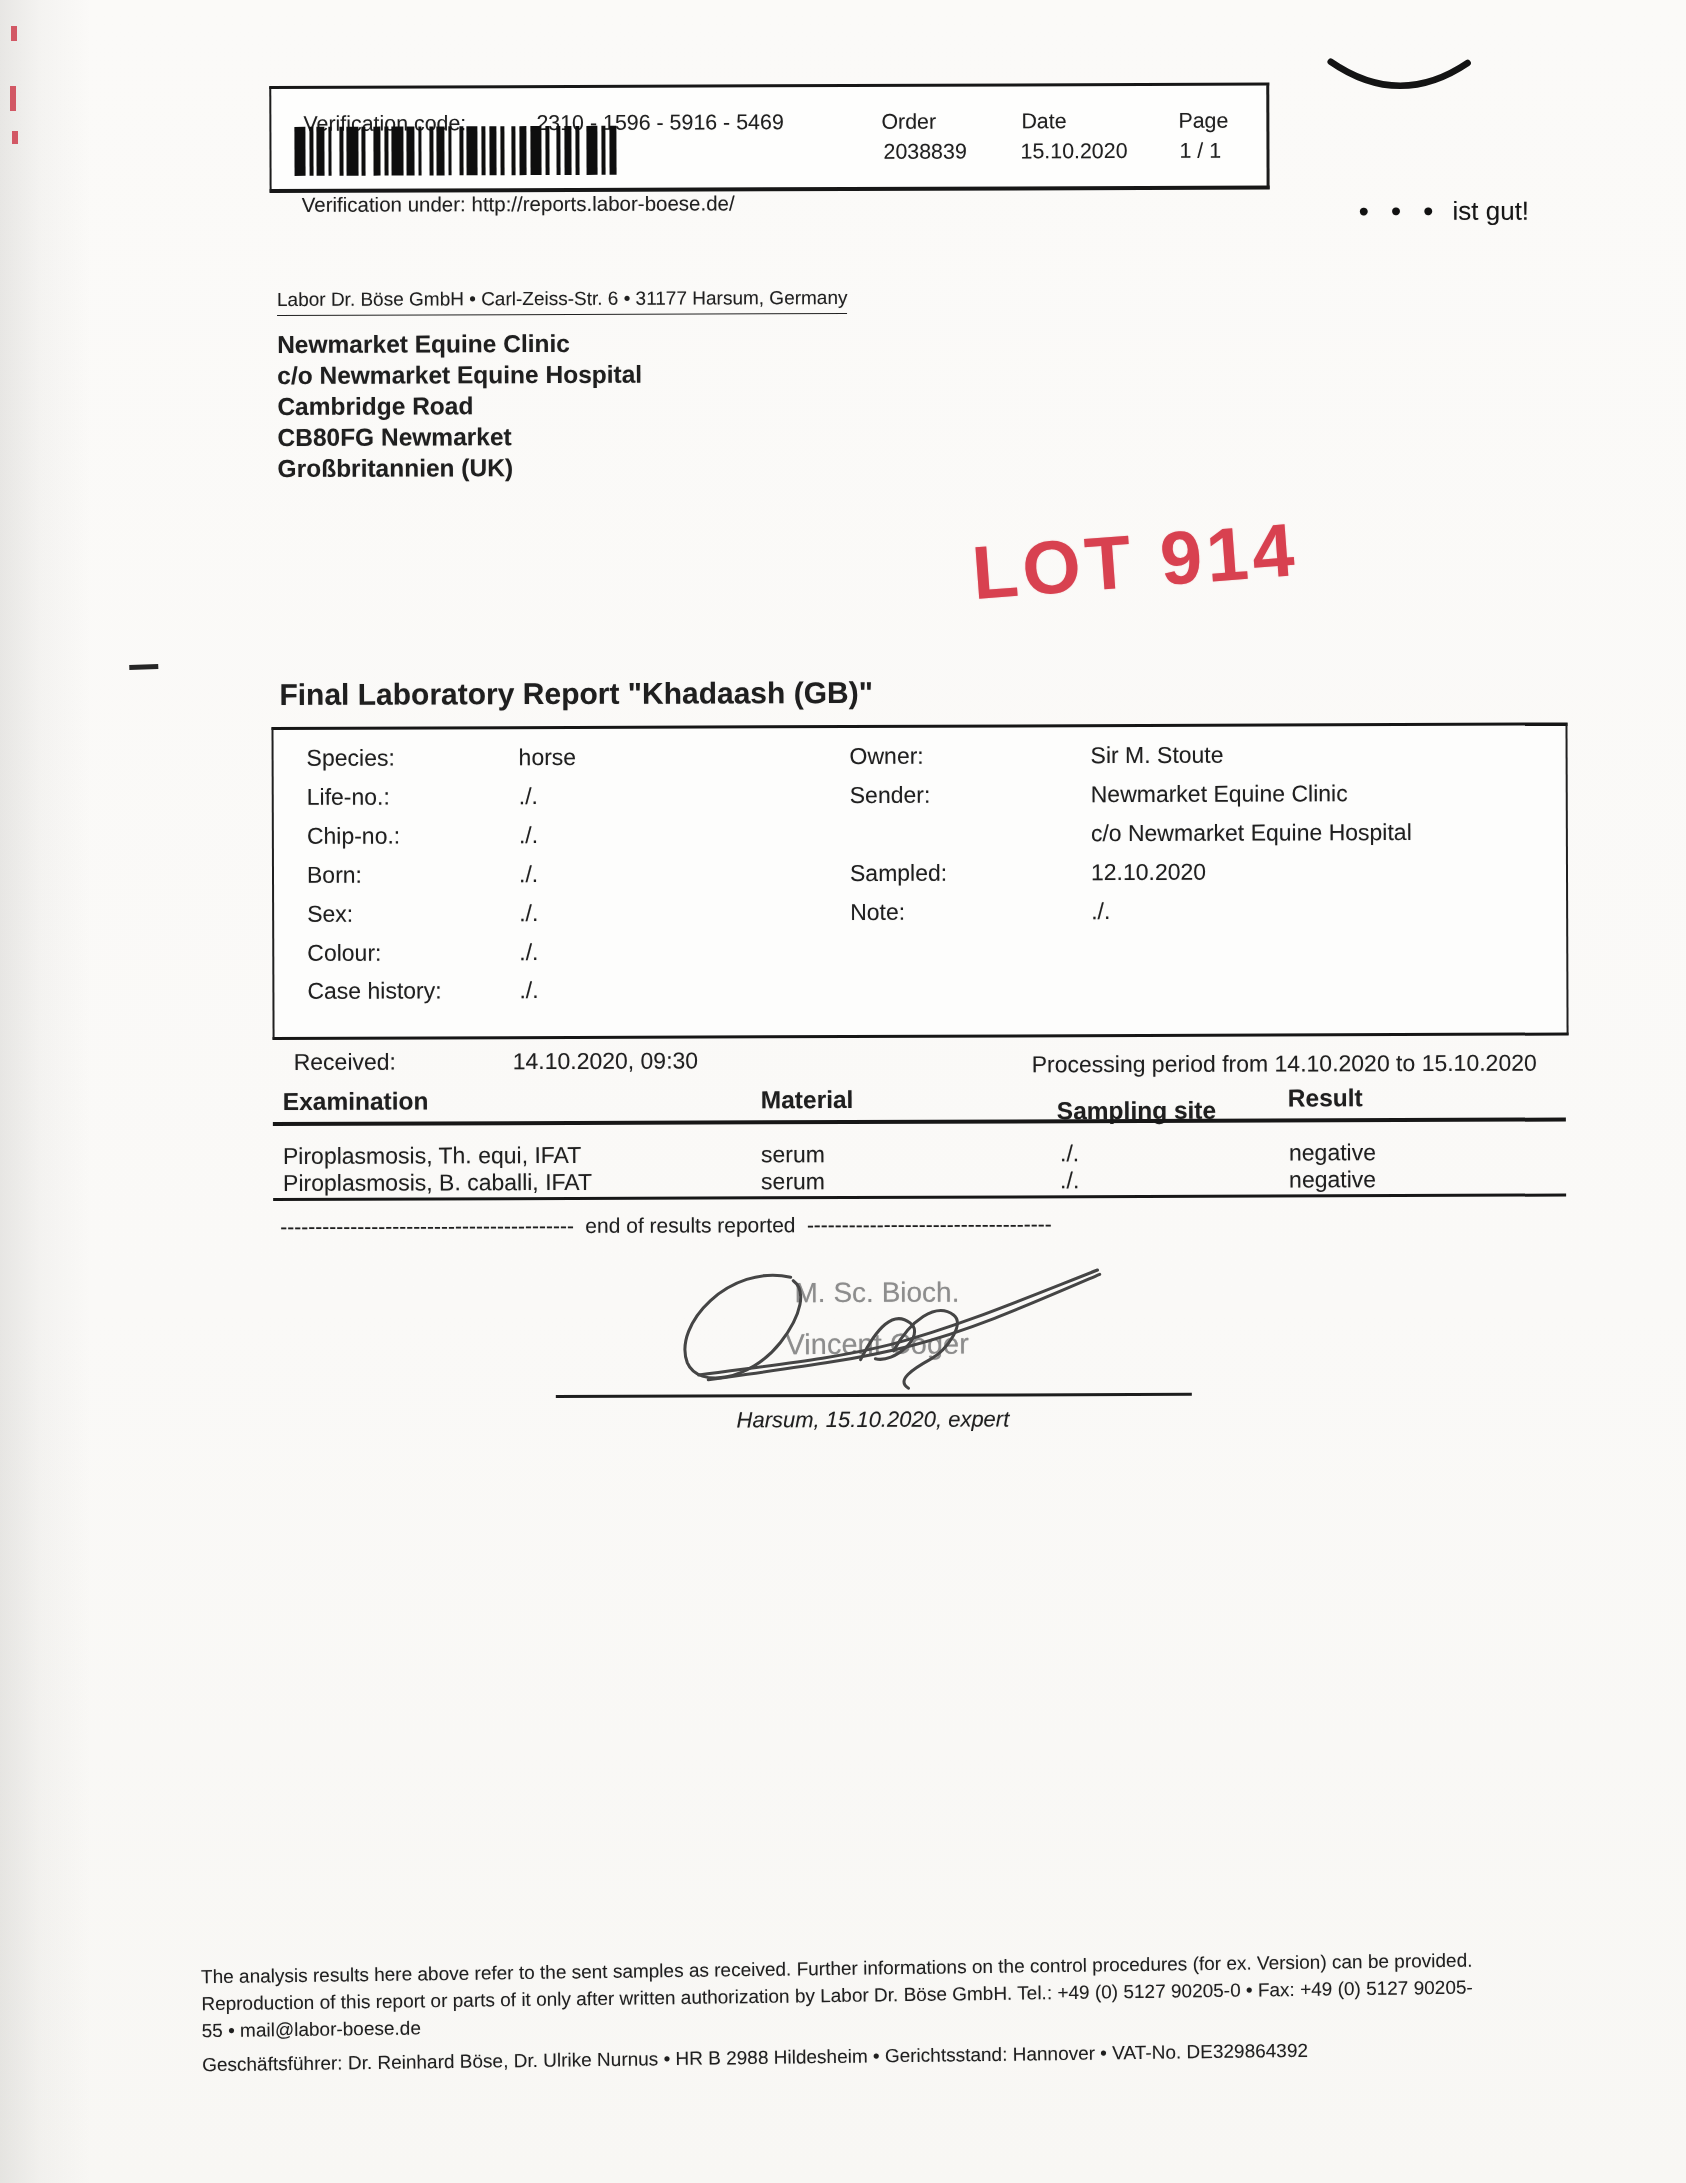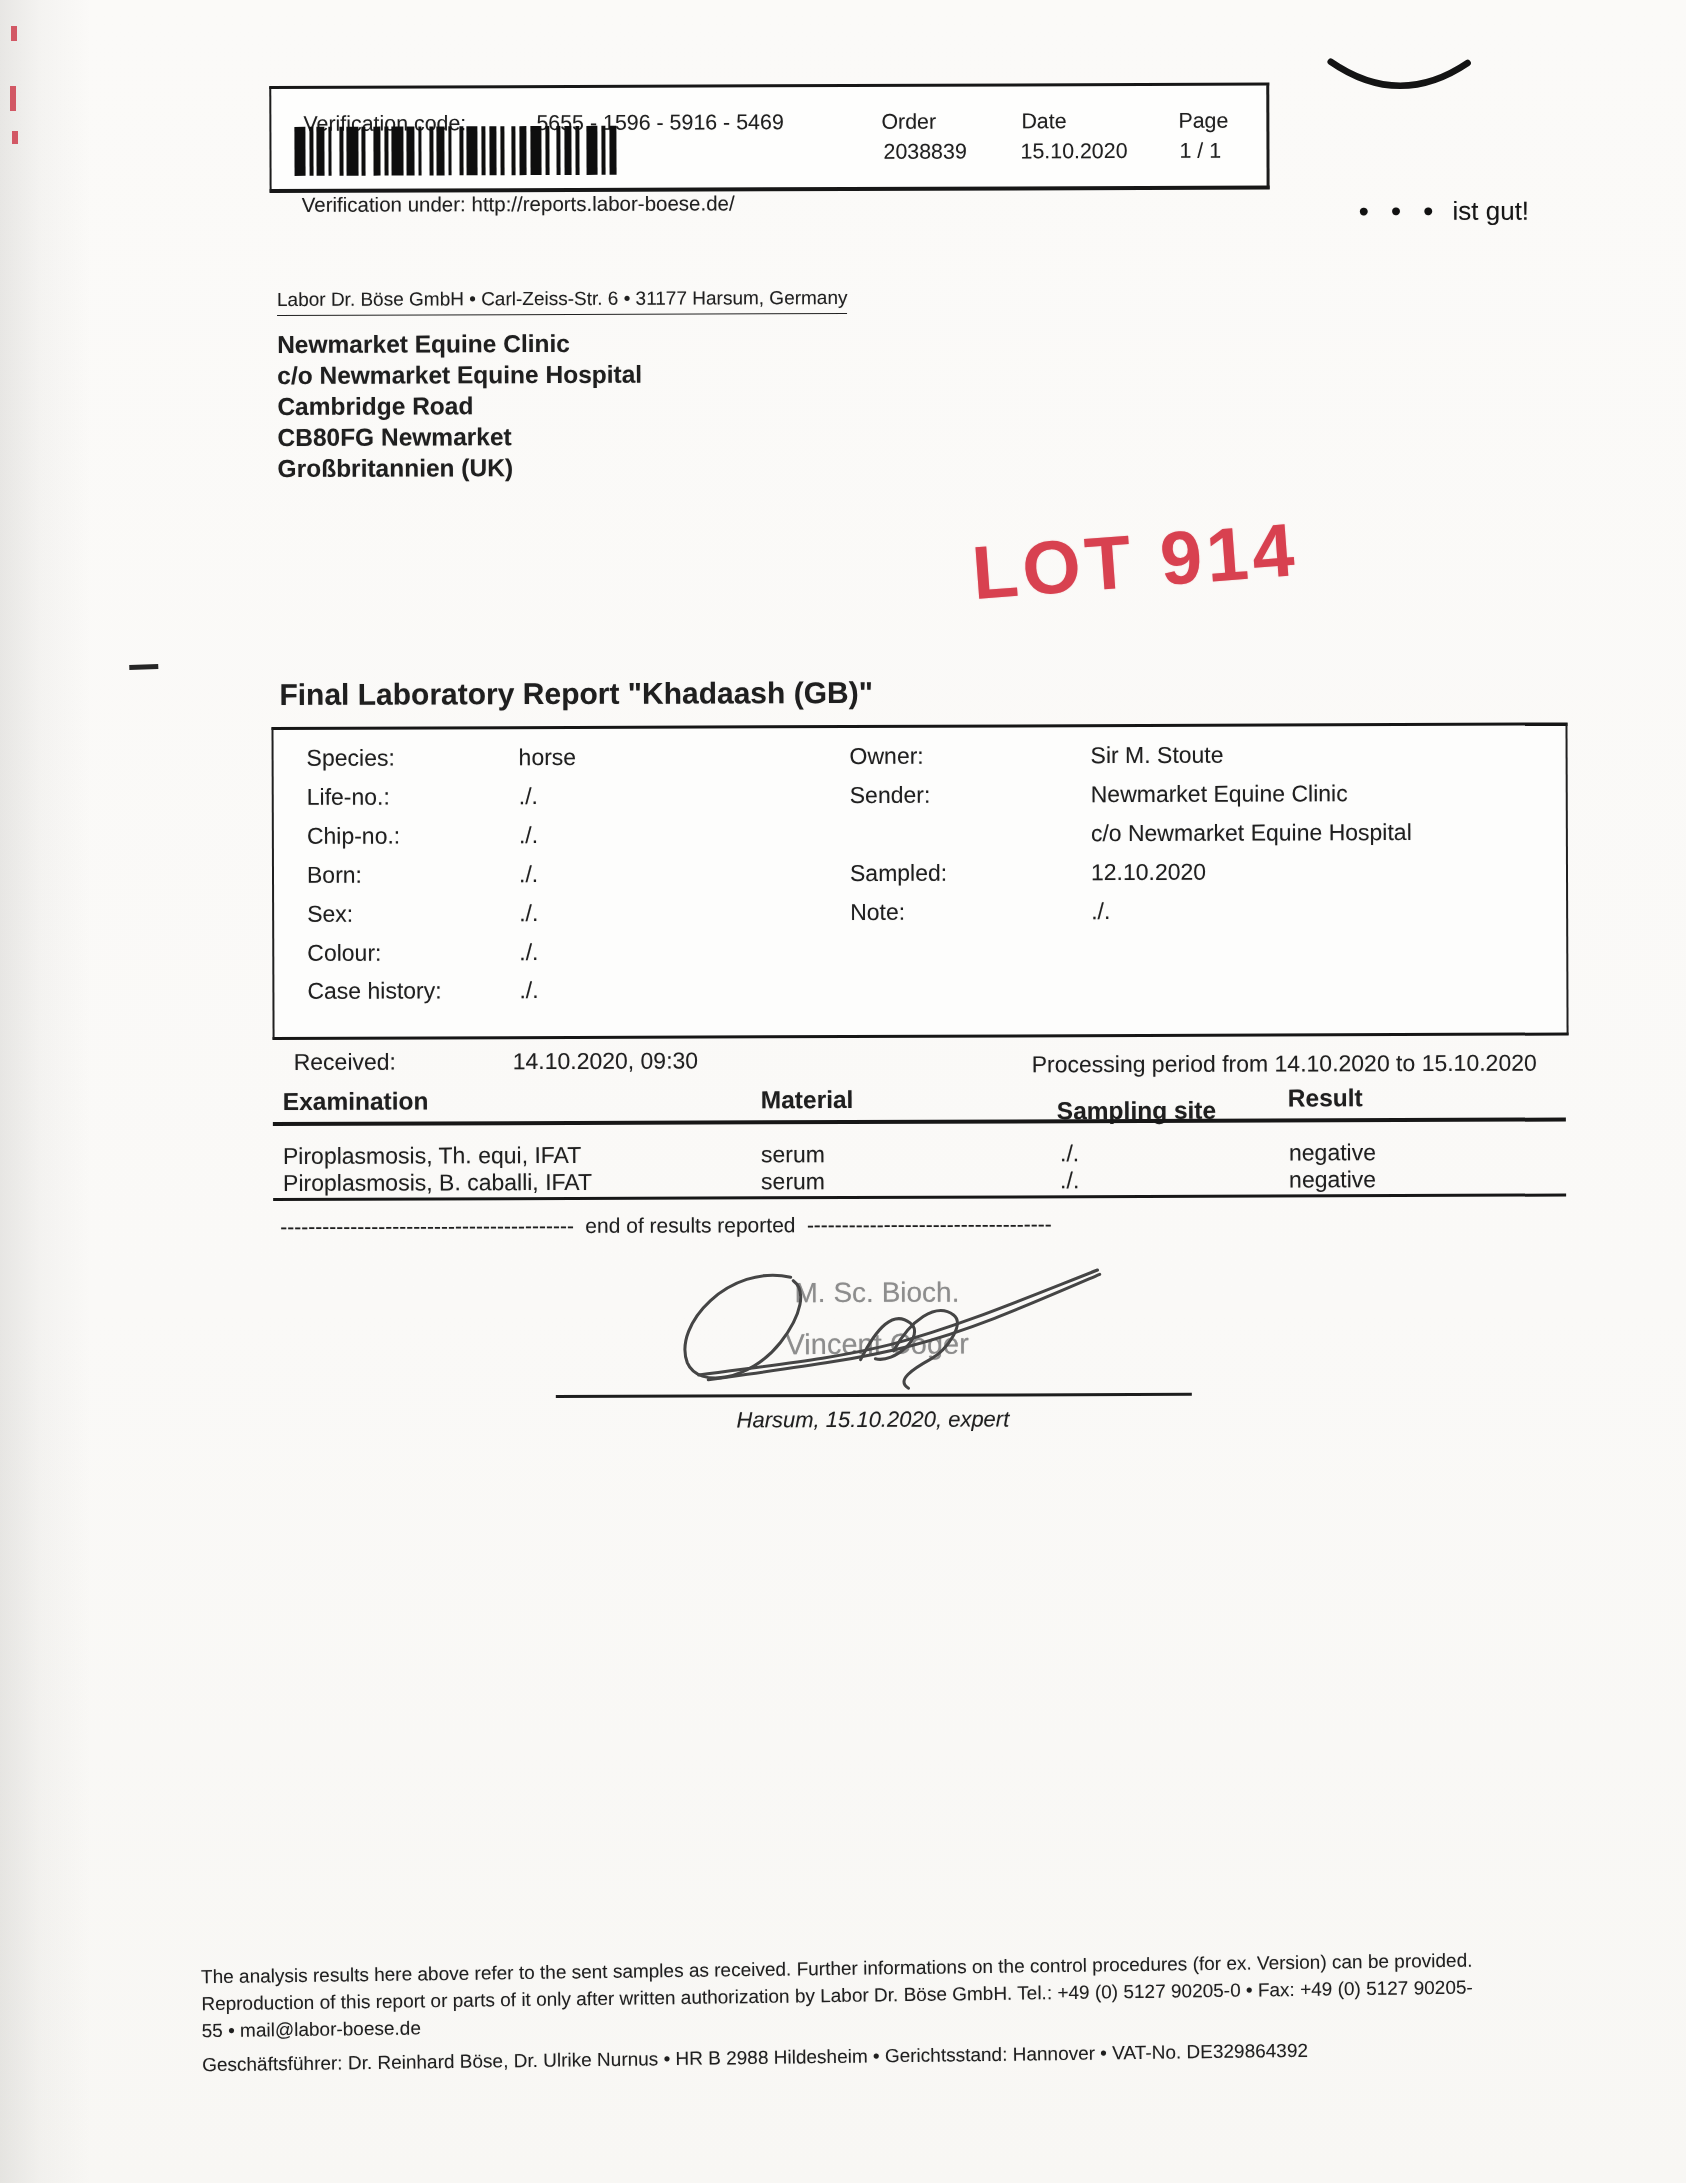--- a/index.html
+++ b/index.html
@@ -75,21 +75,21 @@
 <div class="page">
 
   <div class="abs artifact" style="left:11.4px;top:26px;height:15px"></div>
   <div class="abs artifact" style="left:9.6px;top:86px;height:25px"></div>
   <div class="abs artifact" style="left:12.2px;top:131px;height:13px"></div>
 
   <div class="tilt scantext">
 
     <div class="abs vbox">
       <span class="v-lab" style="left:32px">Verification code:</span>
-      <span class="v-lab" style="left:265px">5655 - 1596 - 5916 - 5469</span>
+      <span class="v-lab" style="left:265px">2310 - 1596 - 5916 - 5469</span>
       <span class="v-lab" style="left:610px">Order</span>
       <span class="v-lab" style="left:750px">Date</span>
       <span class="v-lab" style="left:907px">Page</span>
       <span class="v-val" style="left:612px">2038839</span>
       <span class="v-val" style="left:749px">15.10.2020</span>
       <span class="v-val" style="left:908px">1 / 1</span>
       <div id="barcode">
           <div style="width: 11.3px; margin-right: 3.8px;"></div>
           <div style="width: 3.8px; margin-right: 3.8px;"></div>
           <div style="width: 7.5px; margin-right: 3.8px;"></div>

